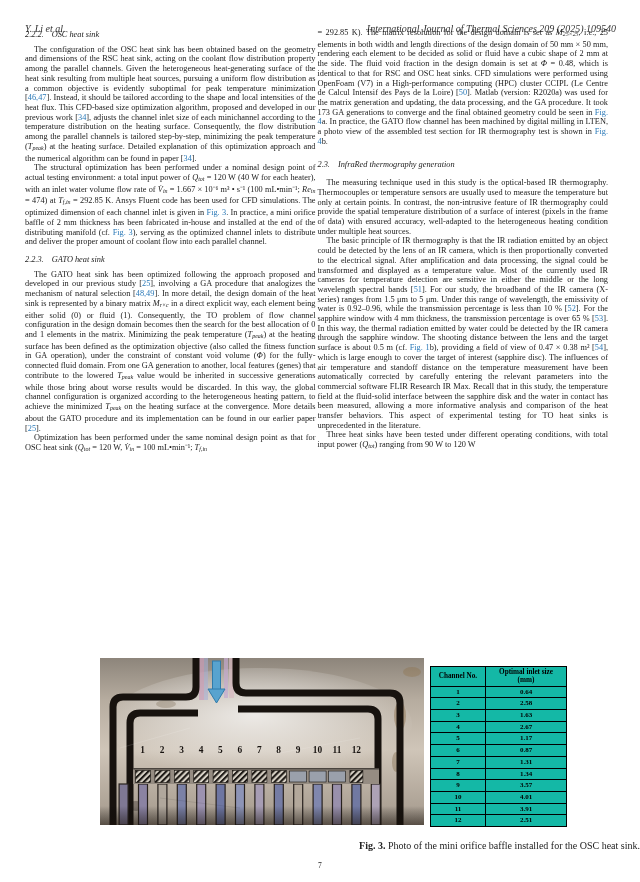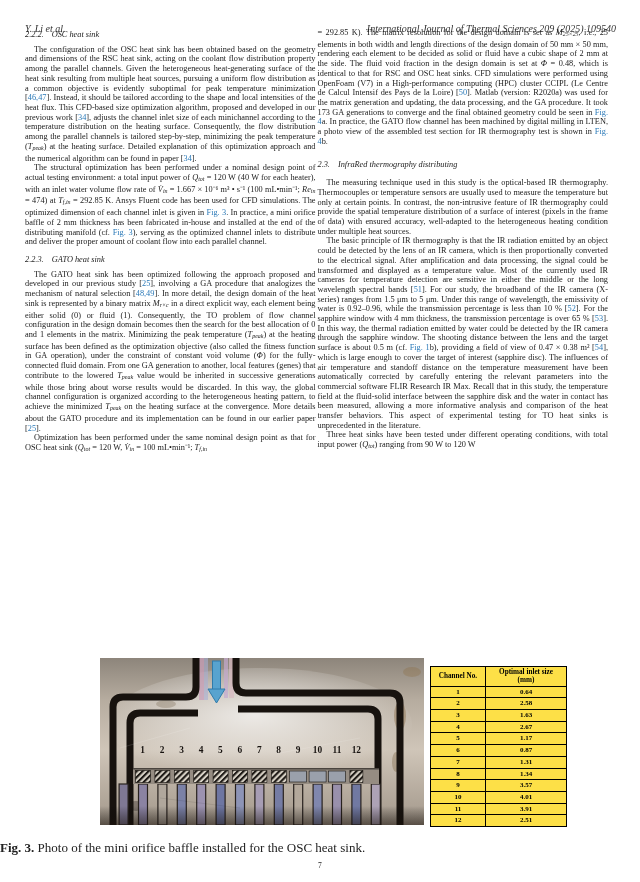--- a/index.html
+++ b/index.html
@@ -24,29 +24,29 @@
   .seg-s{font-style:italic;font-size:0.72em;vertical-align:-0.18em;}
   
   .figure{position:absolute;top:656px;left:0;width:640px;height:175px;}
   .photo{position:absolute;left:100px;top:2px;width:324px;height:167px;}
   .photo svg{display:block;}
   .channel-labels{position:absolute;left:33px;top:87px;width:233px;display:flex;
                   font-weight:bold;font-size:9.4px;color:#17120e;
                   text-shadow:0 0 1px rgba(255,255,255,.35);}
   .channel-labels span{flex:1;text-align:center;}
   .fig-table{position:absolute;left:430px;top:10px;border-collapse:collapse;
-             border:1.5px solid #000;background:#fde047;font-weight:bold;font-size:7px;
+             border:1.5px solid #000;background:#14b8a6;font-weight:bold;font-size:7px;
              color:#000;text-align:center;}
   .fig-table th,.fig-table td{border:1px solid #000;padding:0 2px;}
   .fig-table th{font-size:7.2px;line-height:8.3px;padding:1px 2px;}
   .fig-table th.c1{width:50px;}
   .fig-table th.c2{width:76px;}
   .fig-table td{height:10.7px;line-height:10.7px;}
-  .caption{position:absolute;top:840px;left:0;width:640px;text-align:left;
-           font-size:13px;color:#222;}
+  .caption{position:absolute;top:840px;left:0;width:640px;text-align:right;
+           font-size:10px;color:#222;}
   .caption .bold{font-weight:bold;}
   .pageno{position:absolute;top:861px;left:0;width:640px;text-align:center;
           font-size:7.6px;color:#222;}
 </style>
 </head>
 <body>
 
 <div class="page">
 
   <div class="rhead">
@@ -58,21 +58,21 @@
     <div class="col">
       <h3 class="sec-h first"><span class="num">2.2.2.</span><span>OSC heat sink</span></h3>
       <p class="para"><span class="seg-t">The configuration of the OSC heat sink has been obtained based on the geometry and dimensions of the RSC heat sink, acting on the coolant flow distribution property among the parallel channels. Given the heterogeneous heat-generating surface of the heat sink resulting from multiple heat sources, pursuing a uniform flow distribution as a common objective is evidently suboptimal for peak temperature minimization [</span><span class="seg-c">46,47</span><span class="seg-t">]. Instead, it should be tailored according to the shape and local intensities of the heat flux. This CFD-based size optimization algorithm, proposed and developed in our previous work [</span><span class="seg-c">34</span><span class="seg-t">], adjusts the channel inlet size of each minichannel according to the temperature distribution on the heating surface. Consequently, the flow distribution among the parallel channels is tailored step-by-step, minimizing the peak temperature (</span><span class="seg-i">T</span><span class="seg-s">peak</span><span class="seg-t">) at the heating surface. Detailed explanation of this optimization approach and the numerical algorithm can be found in paper [</span><span class="seg-c">34</span><span class="seg-t">].</span></p>
       <p class="para"><span class="seg-t">The structural optimization has been performed under a nominal design point of actual testing environment: a total input power of </span><span class="seg-i">Q</span><span class="seg-s">tot</span><span class="seg-t"> = 120 W (40 W for each heater), with an inlet water volume flow rate of </span><span class="seg-i">V̇</span><span class="seg-s">in</span><span class="seg-t"> = 1.667 × 10⁻⁶ m³ • s⁻¹ (100 mL•min⁻¹; </span><span class="seg-i">Re</span><span class="seg-s">in</span><span class="seg-t"> = 474) at </span><span class="seg-i">T</span><span class="seg-s">f,in</span><span class="seg-t"> = 292.85 K. Ansys Fluent code has been used for CFD simulations. The optimized dimension of each channel inlet is given in </span><span class="seg-c">Fig. 3</span><span class="seg-t">. In practice, a mini orifice baffle of 2 mm thickness has been fabricated in-house and installed at the end of the distributing manifold (cf. </span><span class="seg-c">Fig. 3</span><span class="seg-t">), serving as the optimized channel inlets to distribute and deliver the proper amount of coolant flow into each parallel channel.</span></p>
       <h3 class="sec-h"><span class="num">2.2.3.</span><span>GATO heat sink</span></h3>
       <p class="para"><span class="seg-t">The GATO heat sink has been optimized following the approach proposed and developed in our previous study [</span><span class="seg-c">25</span><span class="seg-t">], involving a GA procedure that analogizes the mechanism of natural selection [</span><span class="seg-c">48,49</span><span class="seg-t">]. In more detail, the design domain of the heat sink is represented by a binary matrix </span><span class="seg-i">M</span><span class="seg-s">r×c</span><span class="seg-t"> in a direct explicit way, each element being either solid (0) or fluid (1). Consequently, the TO problem of flow channel configuration in the design domain becomes then the search for the best allocation of 0 and 1 elements in the matrix. Minimizing the peak temperature (</span><span class="seg-i">T</span><span class="seg-s">peak</span><span class="seg-t">) at the heating surface has been defined as the optimization objective (also called the fitness function in GA operation), under the constraint of constant void volume (</span><span class="seg-i">Φ</span><span class="seg-t">) for the fully-connected fluid domain. From one GA generation to another, local features (genes) that contribute to the lowered </span><span class="seg-i">T</span><span class="seg-s">peak</span><span class="seg-t"> value would be inherited in successive generations while those bring about worse results would be discarded. In this way, the global channel configuration is organized according to the heterogeneous heating pattern, to achieve the minimized </span><span class="seg-i">T</span><span class="seg-s">peak</span><span class="seg-t"> on the heating surface at the convergence. More details about the GATO procedure and its implementation can be found in our earlier paper [</span><span class="seg-c">25</span><span class="seg-t">].</span></p>
       <p class="para"><span class="seg-t">Optimization has been performed under the same nominal design point as that for OSC heat sink (</span><span class="seg-i">Q</span><span class="seg-s">tot</span><span class="seg-t"> = 120 W, </span><span class="seg-i">V̇</span><span class="seg-s">in</span><span class="seg-t"> = 100 mL•min⁻¹; </span><span class="seg-i">T</span><span class="seg-s">f,in</span></p>
     </div>
     <div class="col">
       <p class="para noindent"><span class="seg-t">= 292.85 K). The matrix resolution for the design domain is set as </span><span class="seg-i">M</span><span class="seg-s">25×25</span><span class="seg-t">, i.e., 25 elements in both width and length directions of the design domain of 50 mm × 50 mm, rendering each element to be decided as solid or fluid have a cubic shape of 2 mm at the side. The fluid void fraction in the design domain is set at </span><span class="seg-i">Φ</span><span class="seg-t"> = 0.48, which is identical to that for RSC and OSC heat sinks. CFD simulations were performed using OpenFoam (V7) in a High-performance computing (HPC) cluster CCIPL (Le Centre de Calcul Intensif des Pays de la Loire) [</span><span class="seg-c">50</span><span class="seg-t">]. Matlab (version: R2020a) was used for the matrix generation and updating, the data processing, and the GA procedure. It took 173 GA generations to converge and the final obtained geometry could be seen in </span><span class="seg-c">Fig. 4</span><span class="seg-t">a. In practice, the GATO flow channel has been machined by digital milling in LTEN, a photo view of the assembled test section for IR thermography test is shown in </span><span class="seg-c">Fig. 4</span><span class="seg-t">b.</span></p>
-      <h3 class="sec-h gap"><span class="num">2.3.</span><span>InfraRed thermography distributing</span></h3>
+      <h3 class="sec-h gap"><span class="num">2.3.</span><span>InfraRed thermography generation</span></h3>
       <p class="para"><span class="seg-t">The measuring technique used in this study is the optical-based IR thermography. Thermocouples or temperature sensors are usually used to measure the temperature but only at certain points. In contrast, the non-intrusive feature of IR thermography could provide the spatial temperature distribution of a surface of interest (pixels in the frame of data) with ensured accuracy, well-adapted to the heterogeneous heating condition under multiple heat sources.</span></p>
       <p class="para"><span class="seg-t">The basic principle of IR thermography is that the IR radiation emitted by an object could be detected by the lens of an IR camera, which is then proportionally converted to the electrical signal. After amplification and data processing, the signal could be transformed and displayed as a temperature value. Most of the currently used IR cameras for temperature detection are sensitive in either the middle or the long wavelength spectral bands [</span><span class="seg-c">51</span><span class="seg-t">]. For our study, the broadband of the IR camera (X-series) ranges from 1.5 μm to 5 μm. Under this range of wavelength, the emissivity of water is 0.92–0.96, while the transmission percentage is less than 10 % [</span><span class="seg-c">52</span><span class="seg-t">]. For the sapphire window with 4 mm thickness, the transmission percentage is over 65 % [</span><span class="seg-c">53</span><span class="seg-t">]. In this way, the thermal radiation emitted by water could be detected by the IR camera through the sapphire window. The shooting distance between the lens and the target surface is about 0.5 m (cf. </span><span class="seg-c">Fig. 1</span><span class="seg-t">b), providing a field of view of 0.47 × 0.38 m² [</span><span class="seg-c">54</span><span class="seg-t">], which is large enough to cover the target of interest (sapphire disc). The influences of air temperature and standoff distance on the temperature measurement have been automatically corrected by carefully entering the relevant parameters into the commercial software FLIR Research IR Max. Recall that in this study, the temperature field at the fluid-solid interface between the sapphire disk and the water in contact has been measured, allowing a more informative analysis and comparison of the heat transfer behaviors. This aspect of experimental testing for TO heat sinks is unprecedented in the literature.</span></p>
       <p class="para"><span class="seg-t">Three heat sinks have been tested under different operating conditions, with total input power (</span><span class="seg-i">Q</span><span class="seg-s">tot</span><span class="seg-t">) ranging from 90 W to 120 W</span></p>
     </div>
   </div>
 
   <div class="figure">
     <div class="photo">
       <svg viewBox="0 0 324 167" width="324" height="167">
         <defs>

